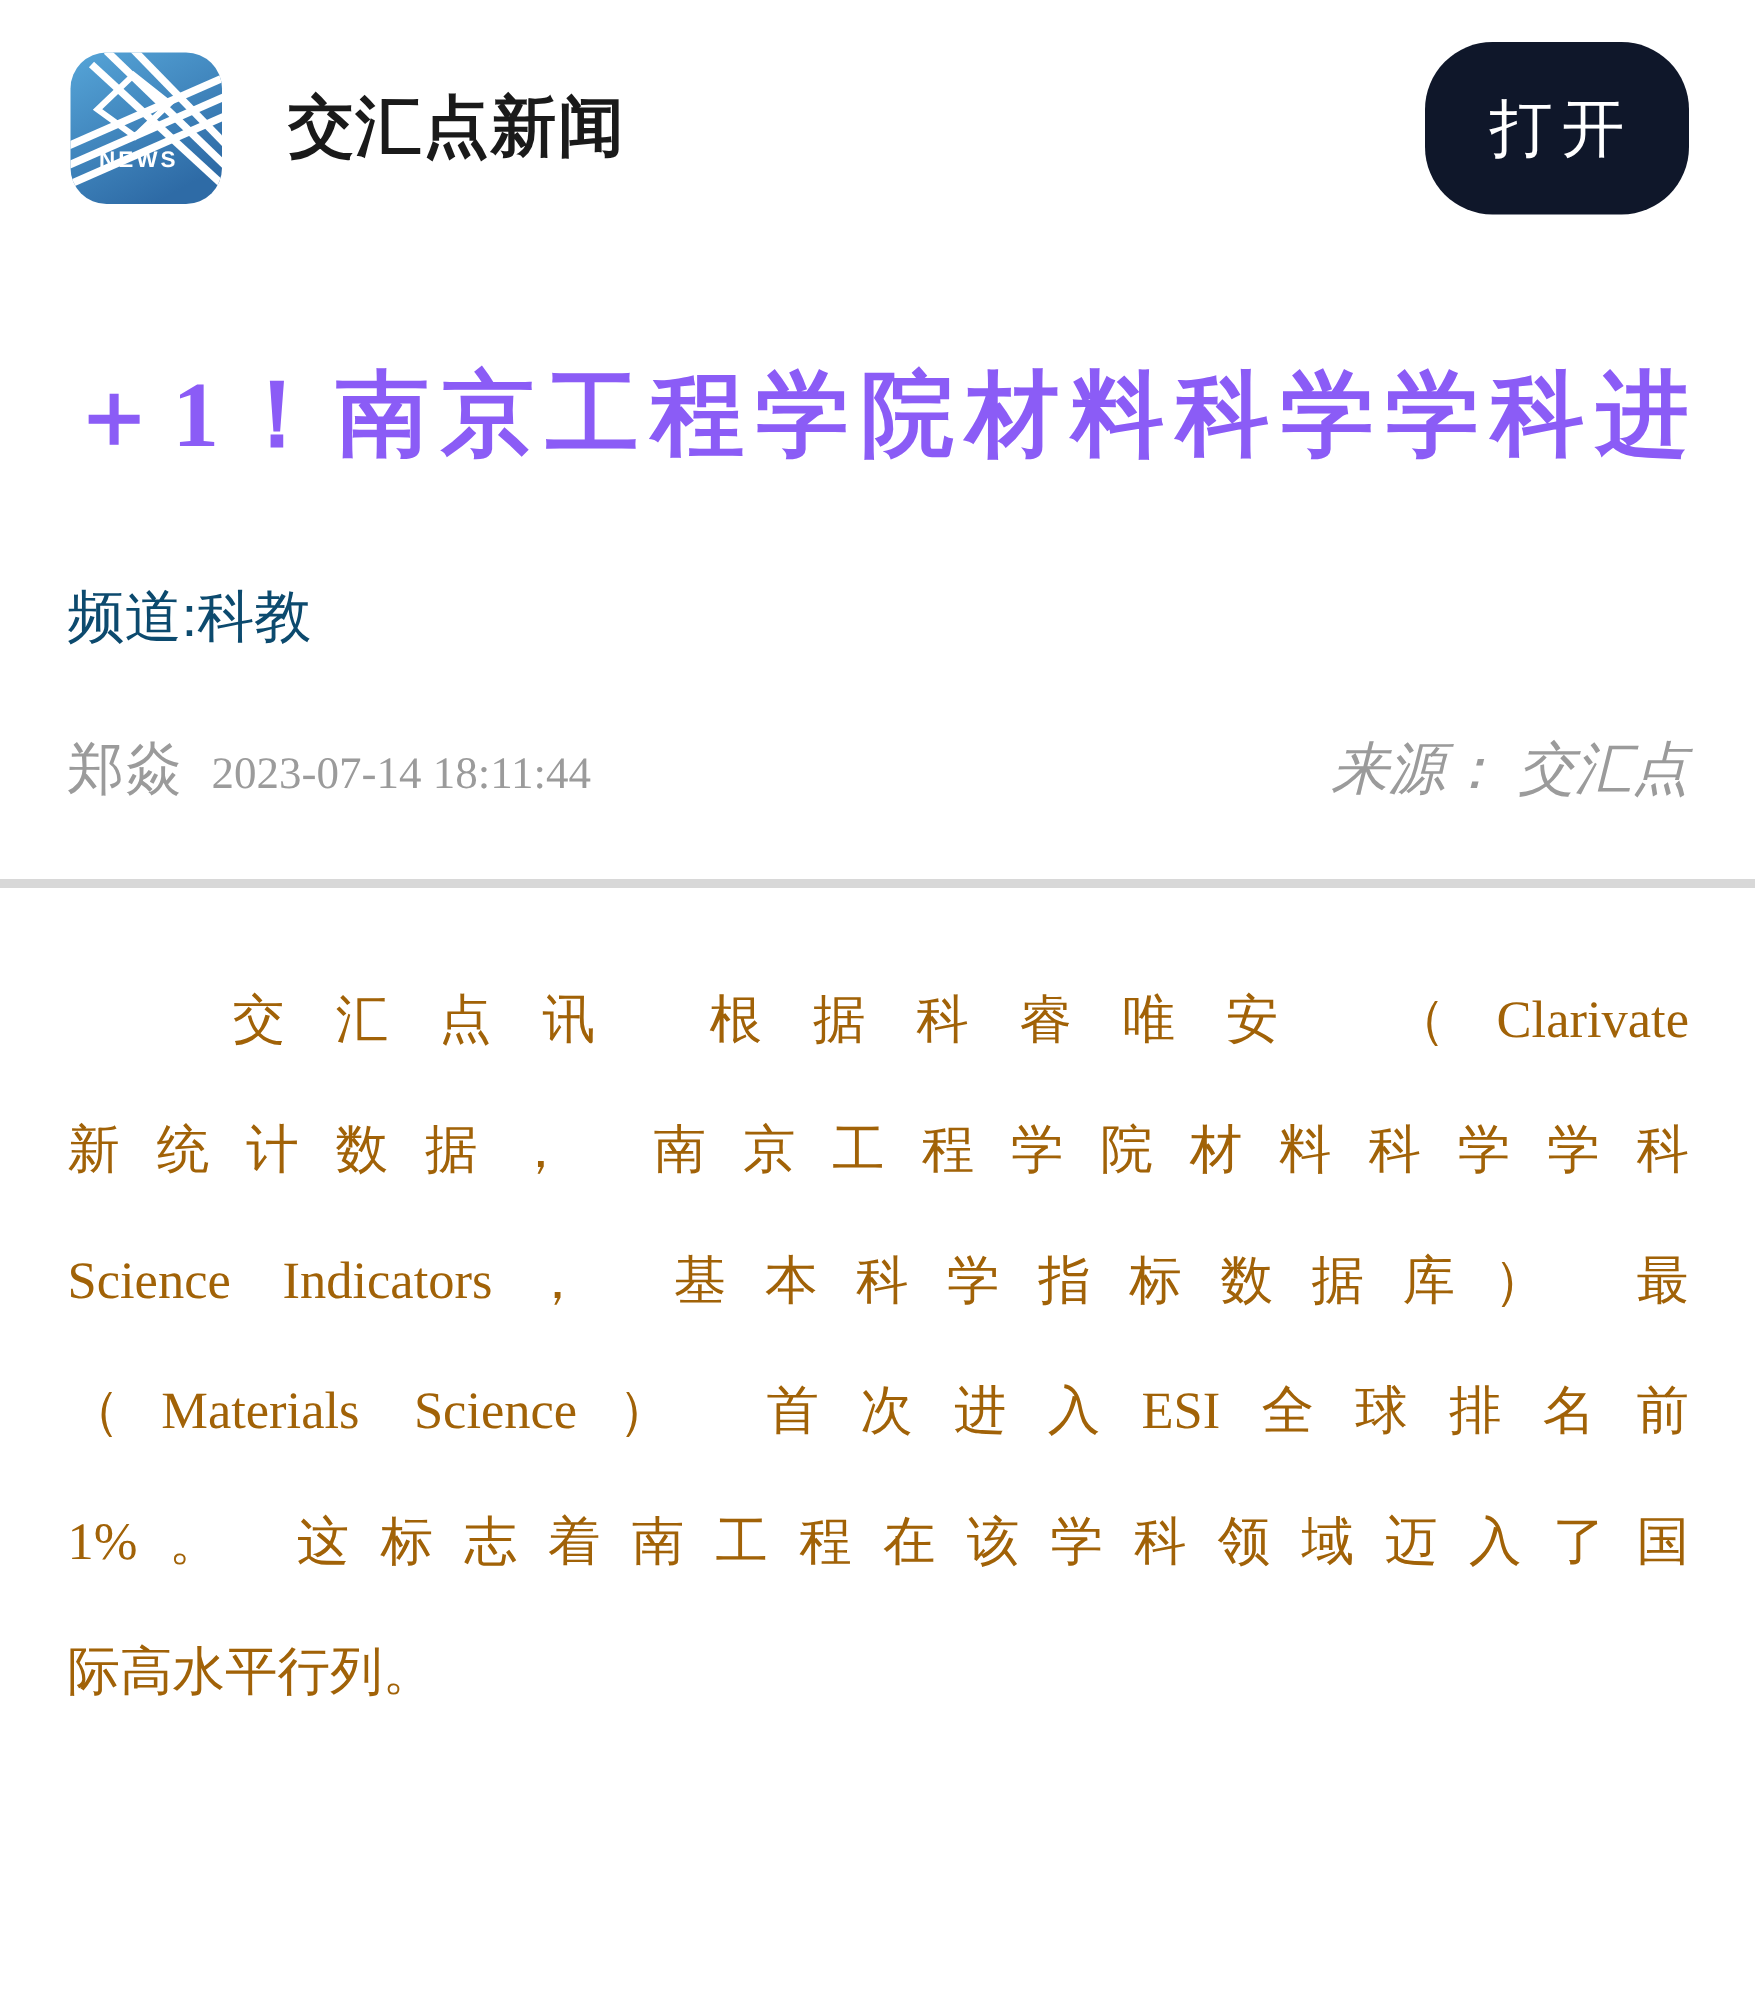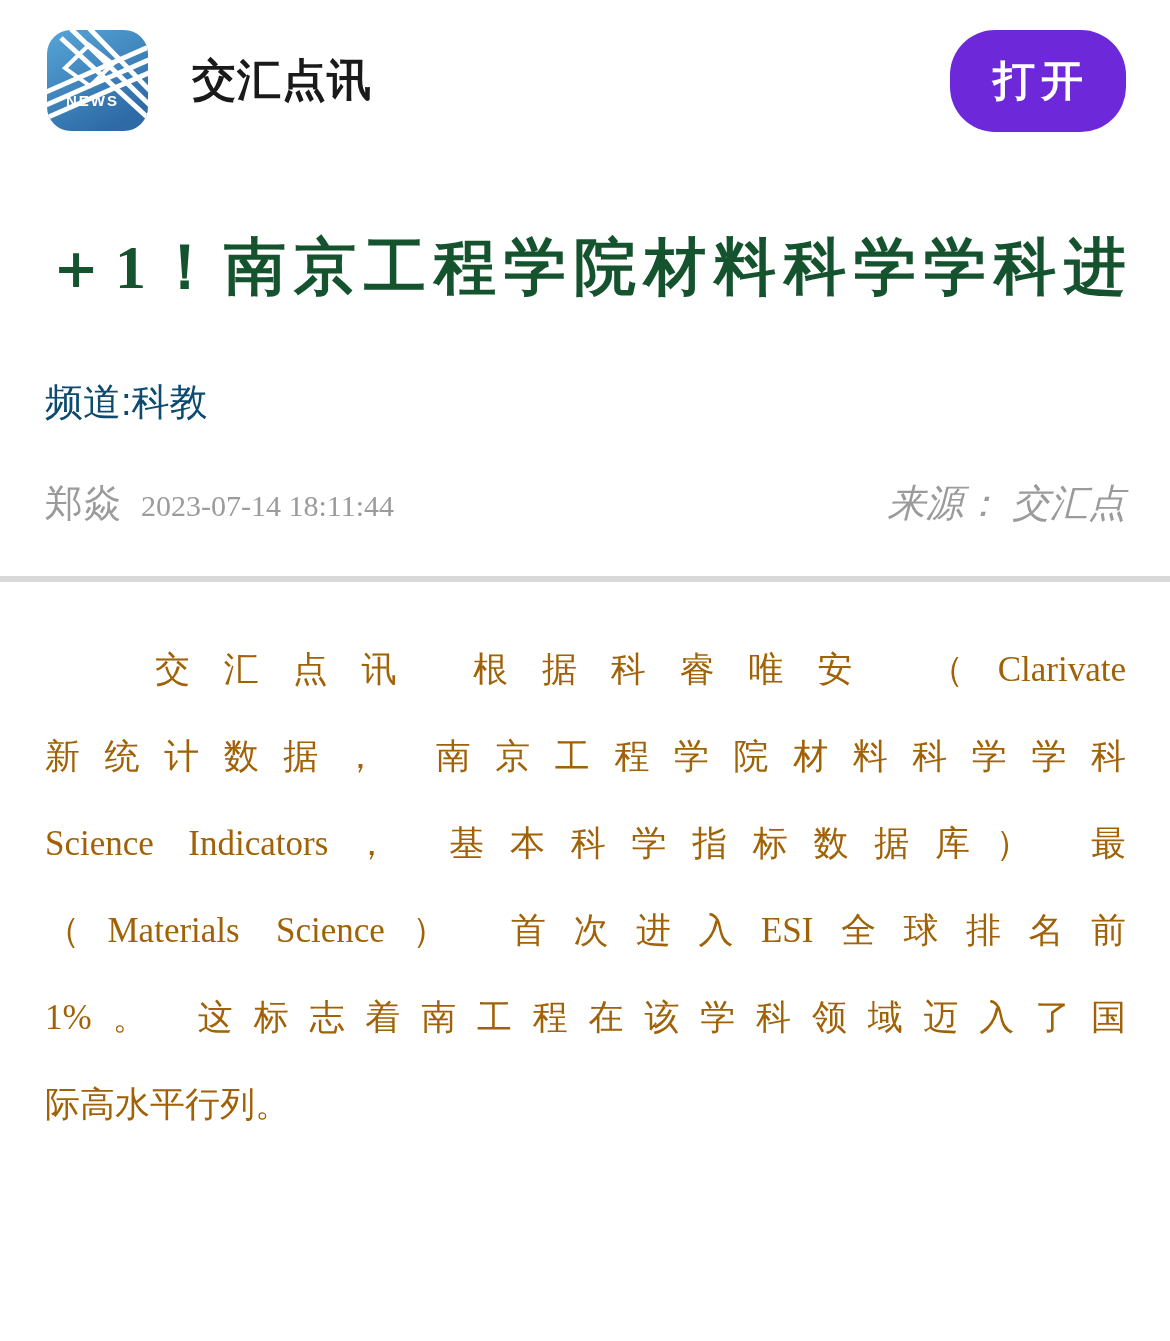--- a/index.html
+++ b/index.html
@@ -38,44 +38,43 @@
     margin-top: 16px;
     font-size: 36px;
     font-weight: 400;
     color: #bdbdbd;
     letter-spacing: 3px;
     line-height: 1.1;
   }
   .open-btn {
     flex: 0 0 auto;
     width: 176px;
-    height: 102px;
+    height: 115px;
     border: none;
     border-radius: 45px;
-    background: #6d28d9;
+    background: #0f172a;
     color: #ffffff;
     font-family: "Liberation Sans", sans-serif;
     font-size: 42px;
     letter-spacing: 6px;
     text-indent: 6px;
     display: flex;
     align-items: center;
     justify-content: center;
     cursor: pointer;
-    font-weight: bold;
   }
 
   
   .article-title {
     margin-top: 80px;
     font-family: "Liberation Serif", serif;
     font-weight: 700;
     font-size: 62px;
     line-height: 108px;
-    color: #14532d;
+    color: #8b5cf6;
   }
   .title-line { text-align: justify; text-align-last: justify; }
   .title-line.last { text-align-last: left; }
 
   
   .channel {
     margin-top: 58px;
     font-size: 38px;
     line-height: 46px;
     color: #0c4a6e;
@@ -142,21 +141,21 @@
           <path d="M -8 81 L 115 27" stroke-width="5"></path>
           <path d="M -8 94 L 115 40" stroke-width="5"></path>
           <path d="M 36 -8 L 114 72" stroke-width="5"></path>
           <path d="M 26 1 L 114 86" stroke-width="5"></path>
           <path d="M 16 10 L 114 100" stroke-width="5"></path>
         </g>
         <text x="21" y="78" fill="#ffffff" font-family="Liberation Sans, sans-serif" font-size="15" font-weight="bold" letter-spacing="2">NEWS</text>
       </svg>
     </div>
     <div class="app-text">
-      <div class="app-name">交汇点讯</div>
+      <div class="app-name">交汇点新闻</div>
     </div>
     <button class="open-btn">打开</button>
   </header>
 
   
   <h1 class="article-title">
     <div class="title-line">＋1！南京工程学院材料科学学科进</div>
   </h1>
 
   

